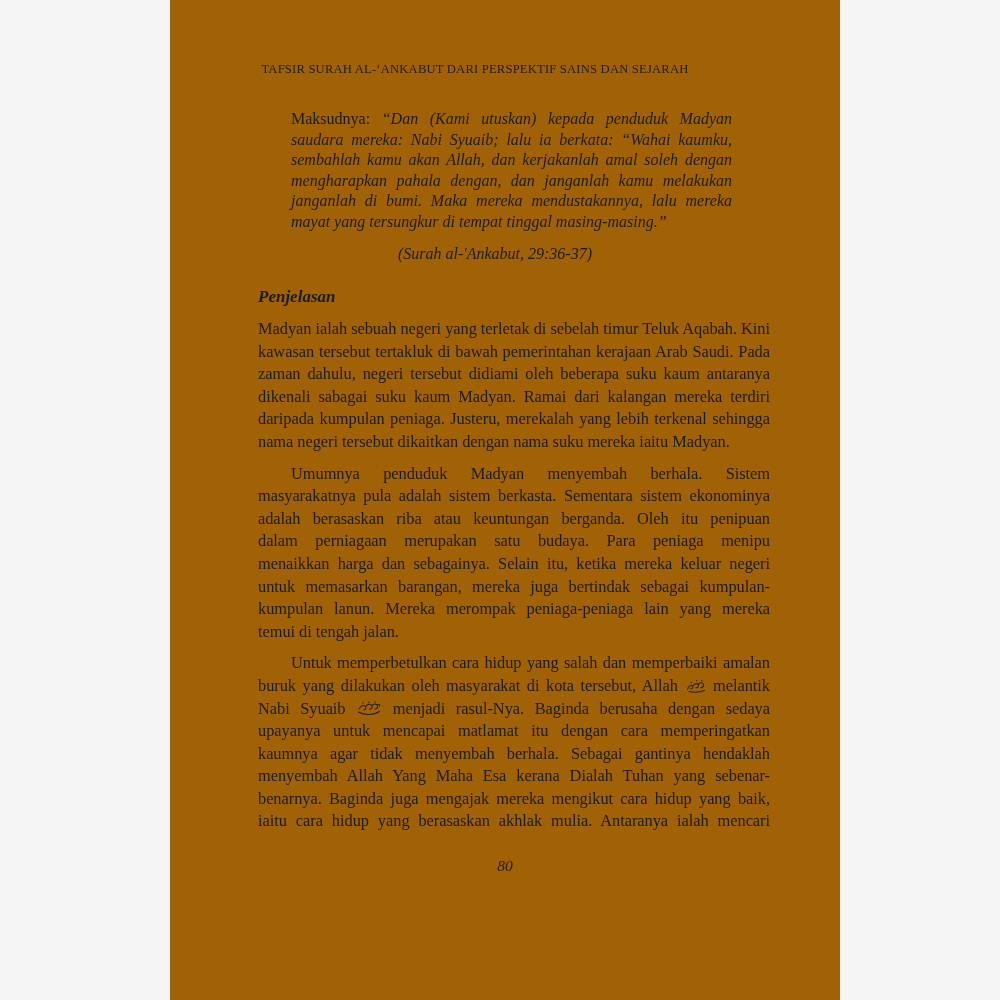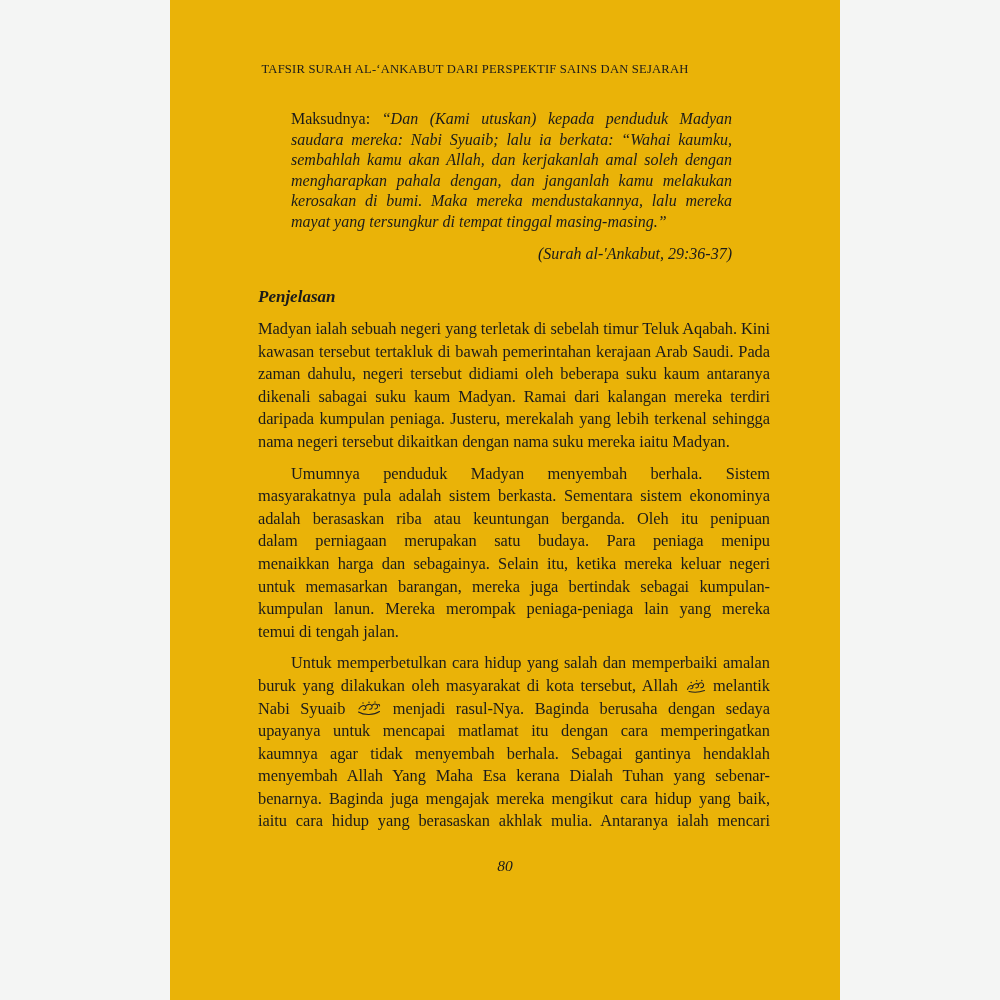--- a/index.html
+++ b/index.html
@@ -5,21 +5,21 @@
   html,body{margin:0;padding:0;}
   body{
     width:1000px;height:1000px;
     background:#f4f5f4;
     font-family:"Liberation Serif","DejaVu Serif",serif;
   }
   .sheet{
     box-sizing:border-box;
     width:670px;min-height:1000px;
     margin:0 160px 0 170px;
-    background:#eab308;
+    background:#a16207;
     padding:62px 70px 0 88px;
     color:#1b1b1b;
   }
   .running-head{
     text-align:center;
     padding-right:78px;
     font-size:12.6px;
     letter-spacing:0.2px;
     line-height:14px;
     white-space:nowrap;
@@ -28,21 +28,21 @@
     margin:33px 38px 0 33px;
     font-style:italic;
     font-size:16px;
     line-height:20.5px;
   }
   .qline{text-align:justify;text-align-last:justify;}
   .qline.last{text-align-last:left;}
   .quote-intro{font-style:normal;}
   .citation{
     margin:12px 38px 0 0;
-    text-align:right;
+    text-align:center;
     font-style:italic;
     font-size:16px;
     line-height:20px;
   }
   .heading{
     margin:21px 0 0 0;
     font-size:17px;
     font-weight:bold;
     font-style:italic;
     line-height:23px;
@@ -76,21 +76,21 @@
 <body>
 
 <div class="sheet">
   <div class="running-head">TAFSIR SURAH AL-‘ANKABUT DARI PERSPEKTIF SAINS DAN SEJARAH</div>
 
   <div class="quote">
       <div class="qline"><span class="quote-intro">Maksudnya: </span>“Dan (Kami utuskan) kepada penduduk Madyan</div>
       <div class="qline">saudara mereka: Nabi Syuaib; lalu ia berkata: “Wahai kaumku,</div>
       <div class="qline">sembahlah kamu akan Allah, dan kerjakanlah amal soleh dengan</div>
       <div class="qline">mengharapkan pahala dengan, dan janganlah kamu melakukan</div>
-      <div class="qline">kerosakan di bumi. Maka mereka mendustakannya, lalu mereka</div>
+      <div class="qline">janganlah di bumi. Maka mereka mendustakannya, lalu mereka</div>
       <div class="qline last">mayat yang tersungkur di tempat tinggal masing-masing.”</div>
     </div>
 
   <div class="citation">(Surah al-'Ankabut, 29:36-37)</div>
 
   <div class="heading">Penjelasan</div>
 
   <div id="paras">
       <div class="para first-para">
         <div class="pline">Madyan ialah sebuah negeri yang terletak di sebelah timur Teluk Aqabah. Kini</div>

